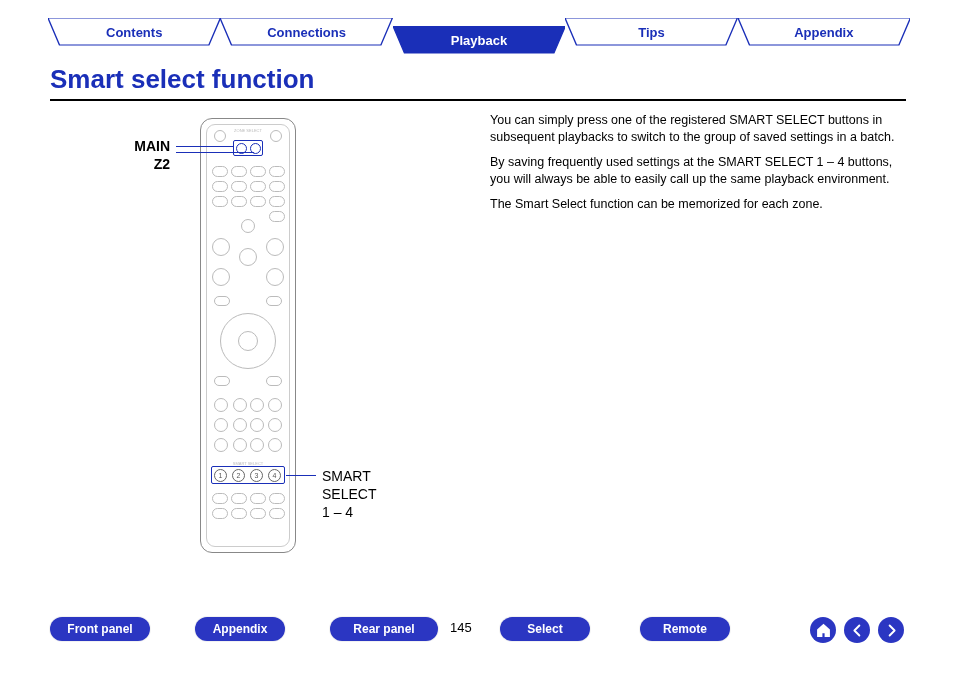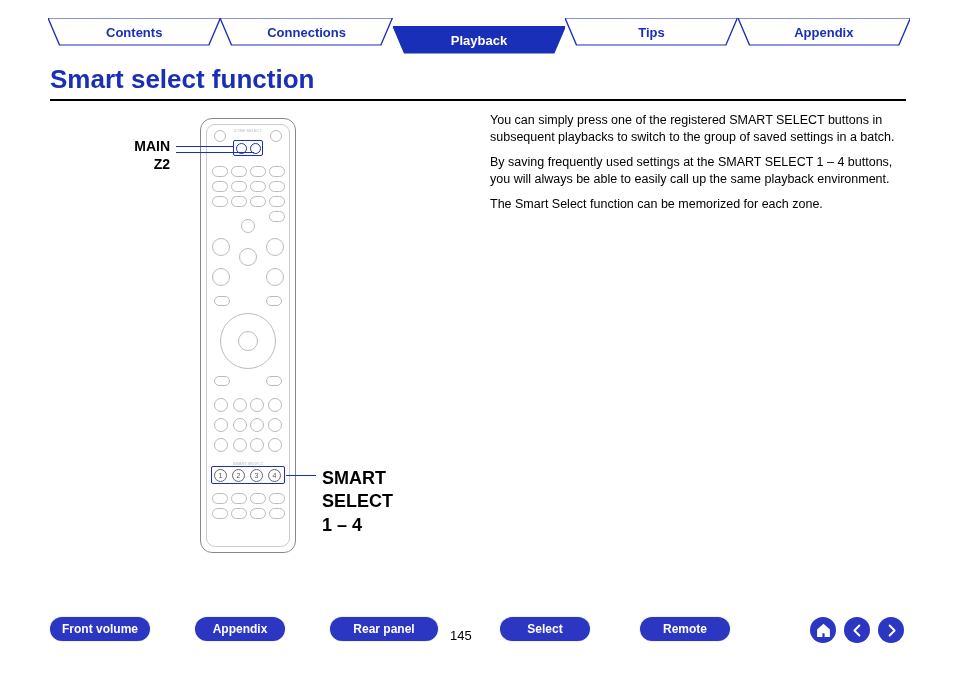--- a/index.html
+++ b/index.html
@@ -109,22 +109,22 @@
     position: absolute;
     text-align: right;
     font-size: 14px;
     font-weight: bold;
     color: #000;
     line-height: 1.3;
   }
   .callout-right {
     position: absolute;
     text-align: left;
-    font-size: 18px;
-    font-weight: bold;
+    font-size: 14px;
+    font-weight: normal;
     color: #000;
     line-height: 1.3;
   }
 
   
   .desc {
     position: absolute;
     left: 490px; right: 48px; top: 112px;
     font-size: 12.5px;
     color: #000;
@@ -300,29 +300,29 @@
 </div>
 
 <div class="desc">
   <p>You can simply press one of the registered SMART SELECT buttons in subsequent playbacks to switch to the group of saved settings in a batch.</p>
   <p>By saving frequently used settings at the SMART SELECT 1 – 4 buttons, you will always be able to easily call up the same playback environment.</p>
   <p>The Smart Select function can be memorized for each zone.</p>
 </div>
 
 <div class="bottom">
   <div class="pill" style="left:0px;   width:100px;">
-      <span>Front volume</span>
+      <span>Front panel</span>
     </div>
   <div class="pill" style="left:145px; width:90px;">
       <span>Appendix</span>
     </div>
   <div class="pill" style="left:280px; width:108px;text-align:center;">
       <span>Rear panel</span>
     </div>
-  <div class="page-no" style="left:400px;margin-top:8px;">145</div>
+  <div class="page-no" style="left:400px;">145</div>
   <div class="pill" style="left:450px; width:90px;">
       <span>Select</span>
     </div>
   <div class="pill" style="left:590px; width:90px;">
       <span>Remote</span>
     </div>
 
   <div class="navicon" style="right:70px;">
     <svg viewBox="0 0 24 24" fill="none" stroke="#fff" stroke-width="2.5">
       <path d="M3 11 L12 3 L21 11 V21 H15 V15 H9 V21 H3 Z" fill="#fff" stroke="#fff"></path>

